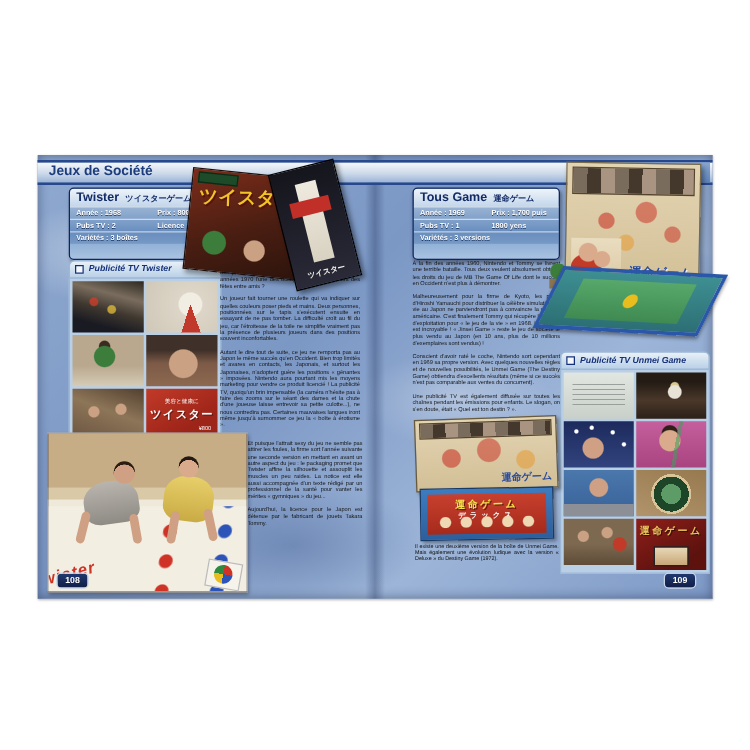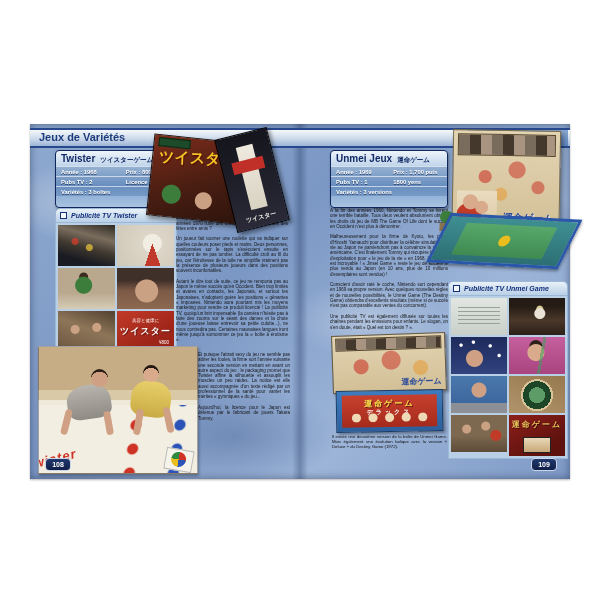--- a/index.html
+++ b/index.html
@@ -213,21 +213,21 @@
     border:1px solid #c9d6e8;border-radius:4px;color:#ffffff;font-size:7px;font-weight:bold;
     display:flex;align-items:center;justify-content:center;z-index:6;}
 </style>
 </head>
 <body>
 
 <div id="canvas">
   <div id="spread">
 
     <div class="band">
-      <span class="band-title">Jeux de Variétés</span>
+      <span class="band-title">Jeux de Société</span>
       <span class="band-jp">ボードゲーム</span>
     </div>
 
     <div class="tw-box1">
       <span class="logo">ツイスター</span>
     </div>
     <div class="tw-box2">
       <div class="panel"></div>
       <div class="badge"></div>
       <span class="small-logo">ツイスター</span>
@@ -299,21 +299,21 @@
         <div class="faces"></div>
         <div class="mother"></div>
         <span class="un-logo">運命ゲーム</span>
       </div>
       <div class="un-spinner"></div>
       <div class="un-board"></div>
     </div>
 
     <div class="infobox" style="left:300px;top:26px;width:116px;height:56px;">
       <div class="trow">
-        <span class="gtitle">Unmei Jeux</span>
+        <span class="gtitle">Tous Game</span>
         <span class="gtitle-jp">運命ゲーム</span>
       </div>
       <div class="frow">
         <span>Année : 1969</span>
         <span>Prix : 1,700 puis</span>
       </div>
       <div class="frow">
         <span>Pubs TV : 1</span>
         <span>1800 yens</span>
       </div>

